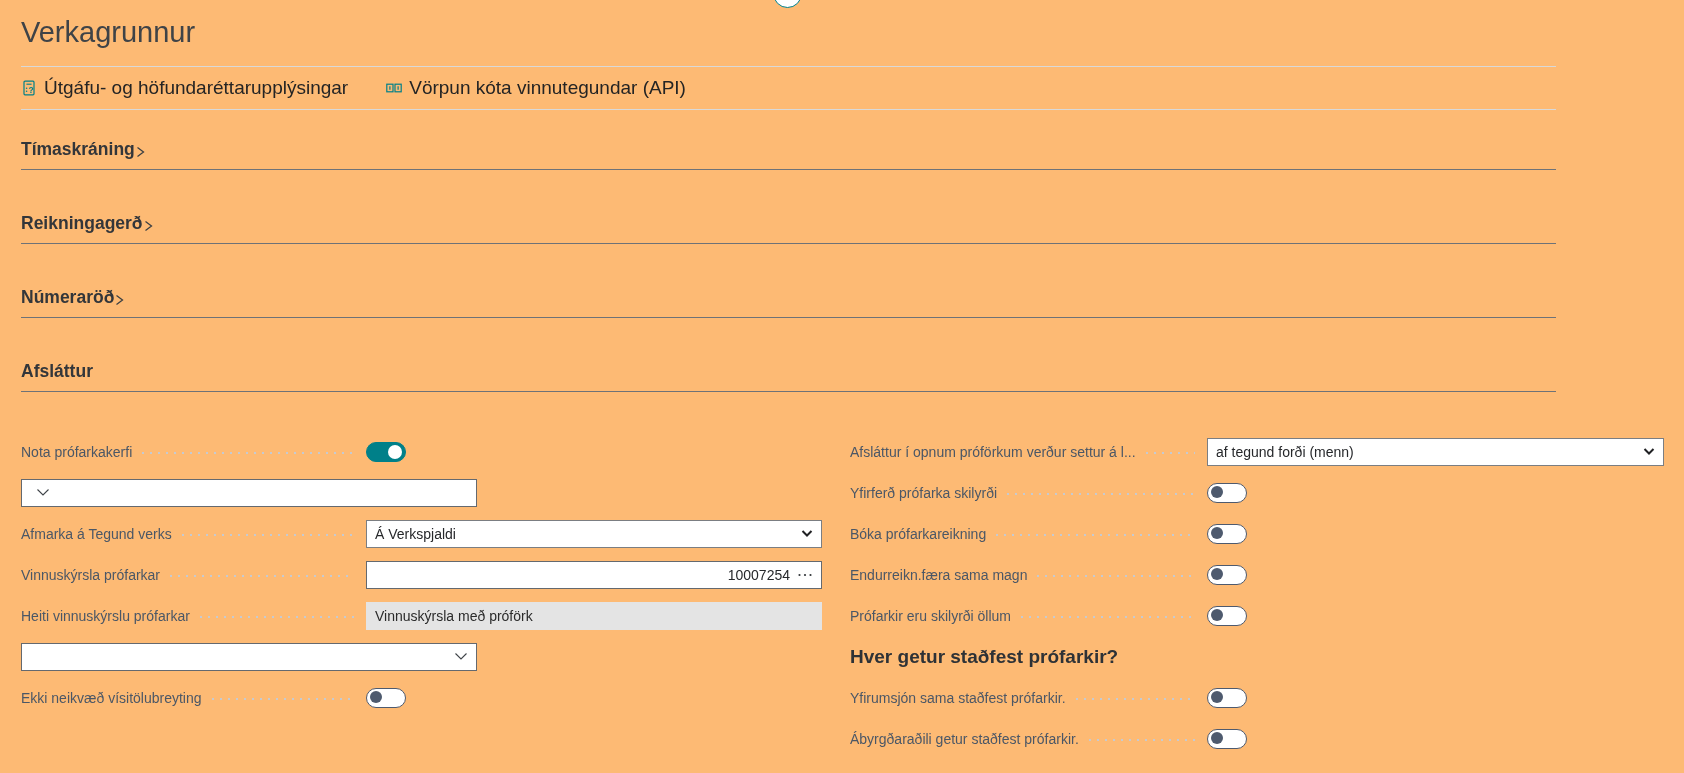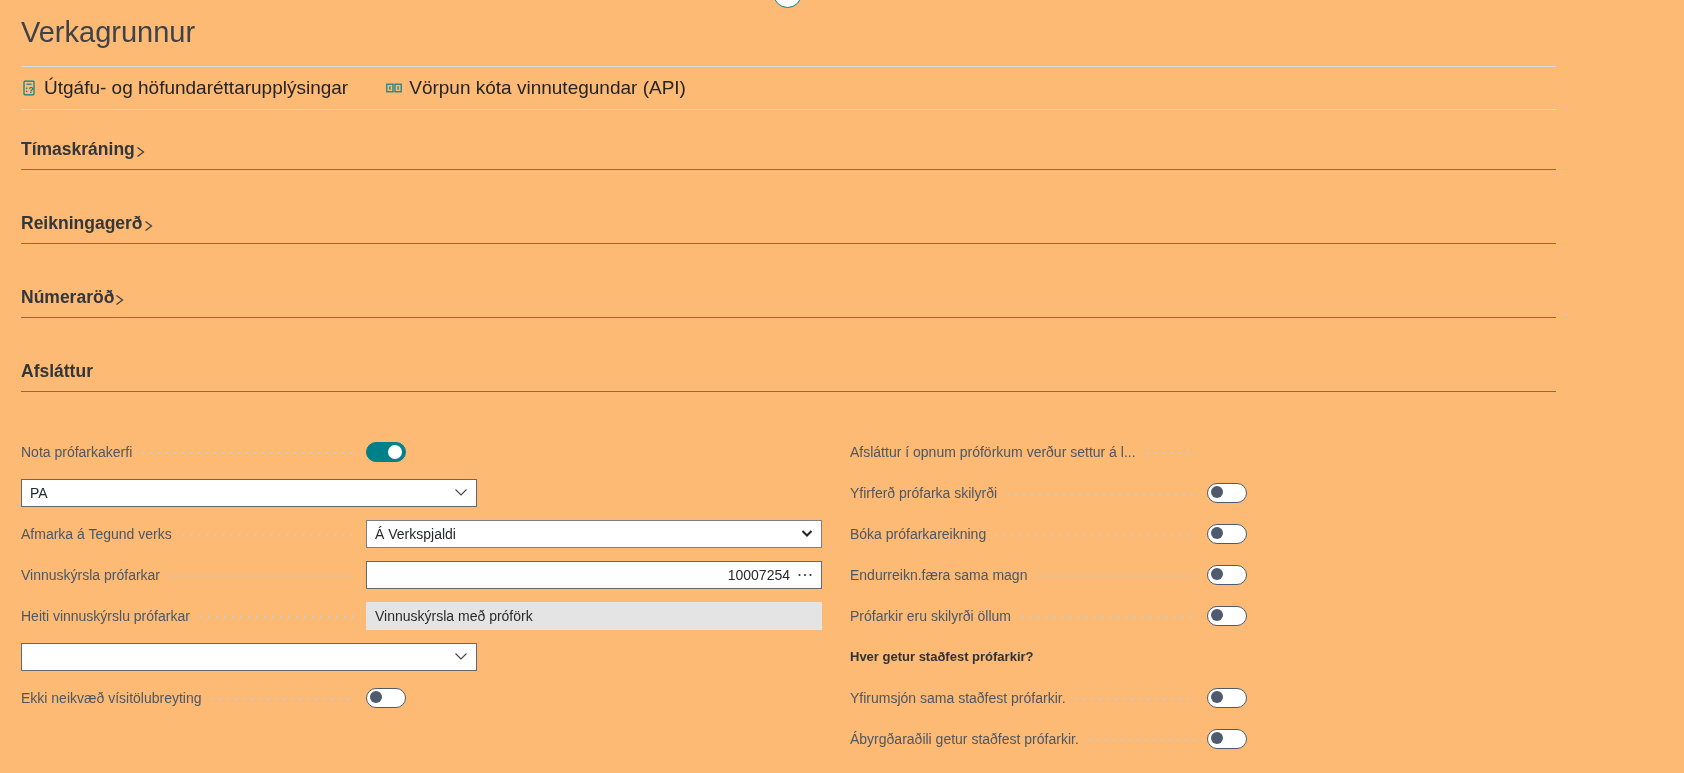--- a/index.html
+++ b/index.html
@@ -35,21 +35,21 @@
   .section-head h2{margin:0;font-size:17.5px;font-weight:700;color:#33363a;line-height:1.2;}
   .section .rule{margin-top:9px;}
 
   .fields{display:flex;margin-top:39px;}
   .col-left{width:801px;}
   .col-right{width:814px;margin-left:28px;}
   .frow{height:41px;display:flex;align-items:center;}
   .lwrap{flex:0 0 345px;display:flex;align-items:center;min-width:0;}
   .col-right .lwrap{flex-basis:357px;}
   .flabel{font-size:14px;color:var(--label);white-space:nowrap;overflow:hidden;}
-  .flabel.strong{font-weight:700;color:#2e3236;font-size:13px;}
+  .flabel.strong{font-weight:700;color:#2e3236;font-size:19px;}
   .leader{flex:1 1 auto;height:2px;margin:3px 12px 0 10px;
     background-image:repeating-linear-gradient(to right,#c7cad0 0 2px,transparent 2px 8px);}
   .cwrap{flex:0 0 456px;display:flex;align-items:center;}
   .col-right .cwrap{flex-basis:457px;}
 
   .toggle{position:relative;width:40px;height:20px;border-radius:10px;padding:0;cursor:pointer;}
   .toggle.on{background:var(--accent);border:1px solid var(--accent);}
   .toggle.on .knob{position:absolute;right:3px;top:2.5px;width:14px;height:14px;border-radius:50%;background:#fff;}
   .toggle.off{background:#fff;border:1.5px solid var(--toggleoff);}
   .toggle.off .knob{position:absolute;left:3px;top:2.5px;width:12px;height:12px;border-radius:50%;background:var(--toggleoff);}
@@ -146,21 +146,20 @@
             <div class="cwrap">
               <button class="toggle on" aria-checked="true">
                   <span class="knob"></span>
                 </button>
             </div>
           </div>
 
           <div class="frow">
             <div class="cwrap">
               <div class="field">
-                <input value="PA" style="">
                 <span class="chev">
                   <svg width="14" height="9" viewBox="0 0 14 9">
                       <polyline points="1.5,1.5 7,7 12.5,1.5" fill="none" stroke="#3f4449" stroke-width="1.1"></polyline>
                     </svg>
                 </span>
               </div>
             </div>
           </div>
 
           <div class="frow">
@@ -238,20 +237,30 @@
 
         </div>
 
         <div class="col-right">
 
           <div class="frow">
             <div class="lwrap">
               <span class="flabel">Afsláttur í opnum próförkum verður settur á l...</span>
               <span class="leader"></span>
             </div>
+            <div class="cwrap">
+              <div class="field selectlike">
+                <span class="val">af tegund forði (menn)</span>
+                <span class="chev">
+                  <svg width="12" height="9" viewBox="0 0 12 9">
+                      <polyline points="1.5,2 6,6.5 10.5,2" fill="none" stroke="#202124" stroke-width="2"></polyline>
+                    </svg>
+                </span>
+              </div>
+            </div>
           </div>
 
           <div class="frow">
             <div class="lwrap">
               <span class="flabel">Yfirferð prófarka skilyrði</span>
               <span class="leader"></span>
             </div>
             <div class="cwrap">
               <button class="toggle off" aria-checked="false">
                   <span class="knob"></span>

